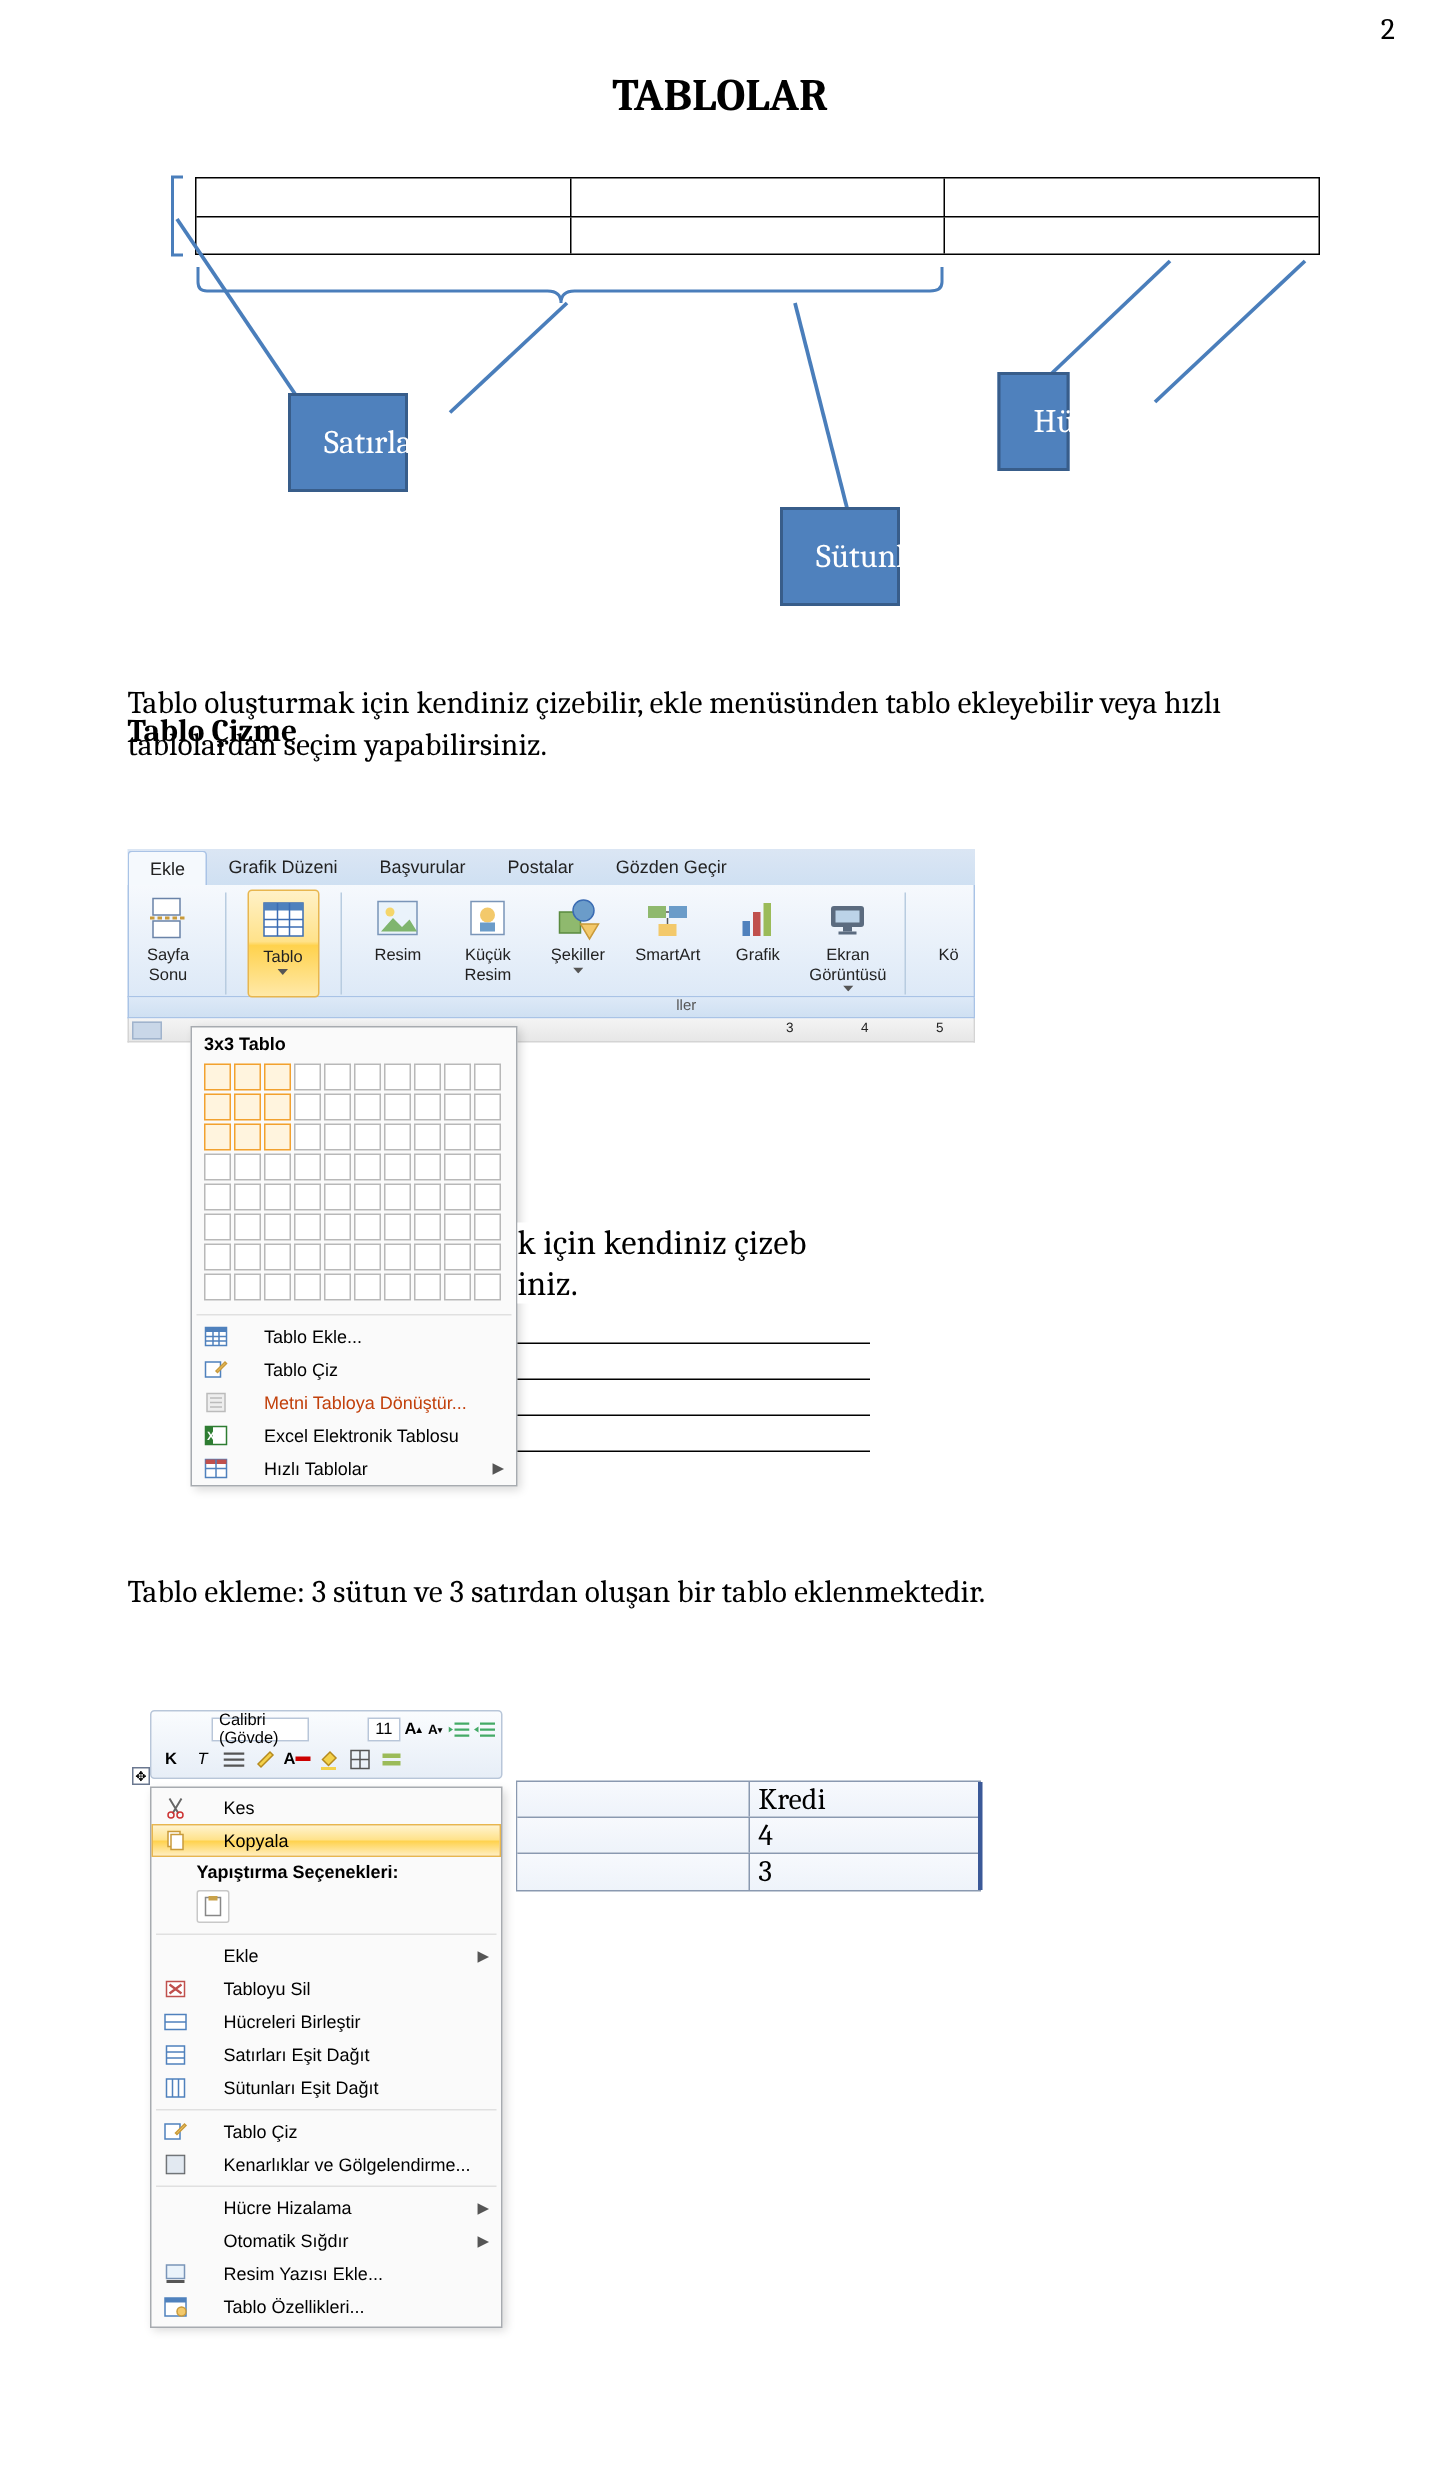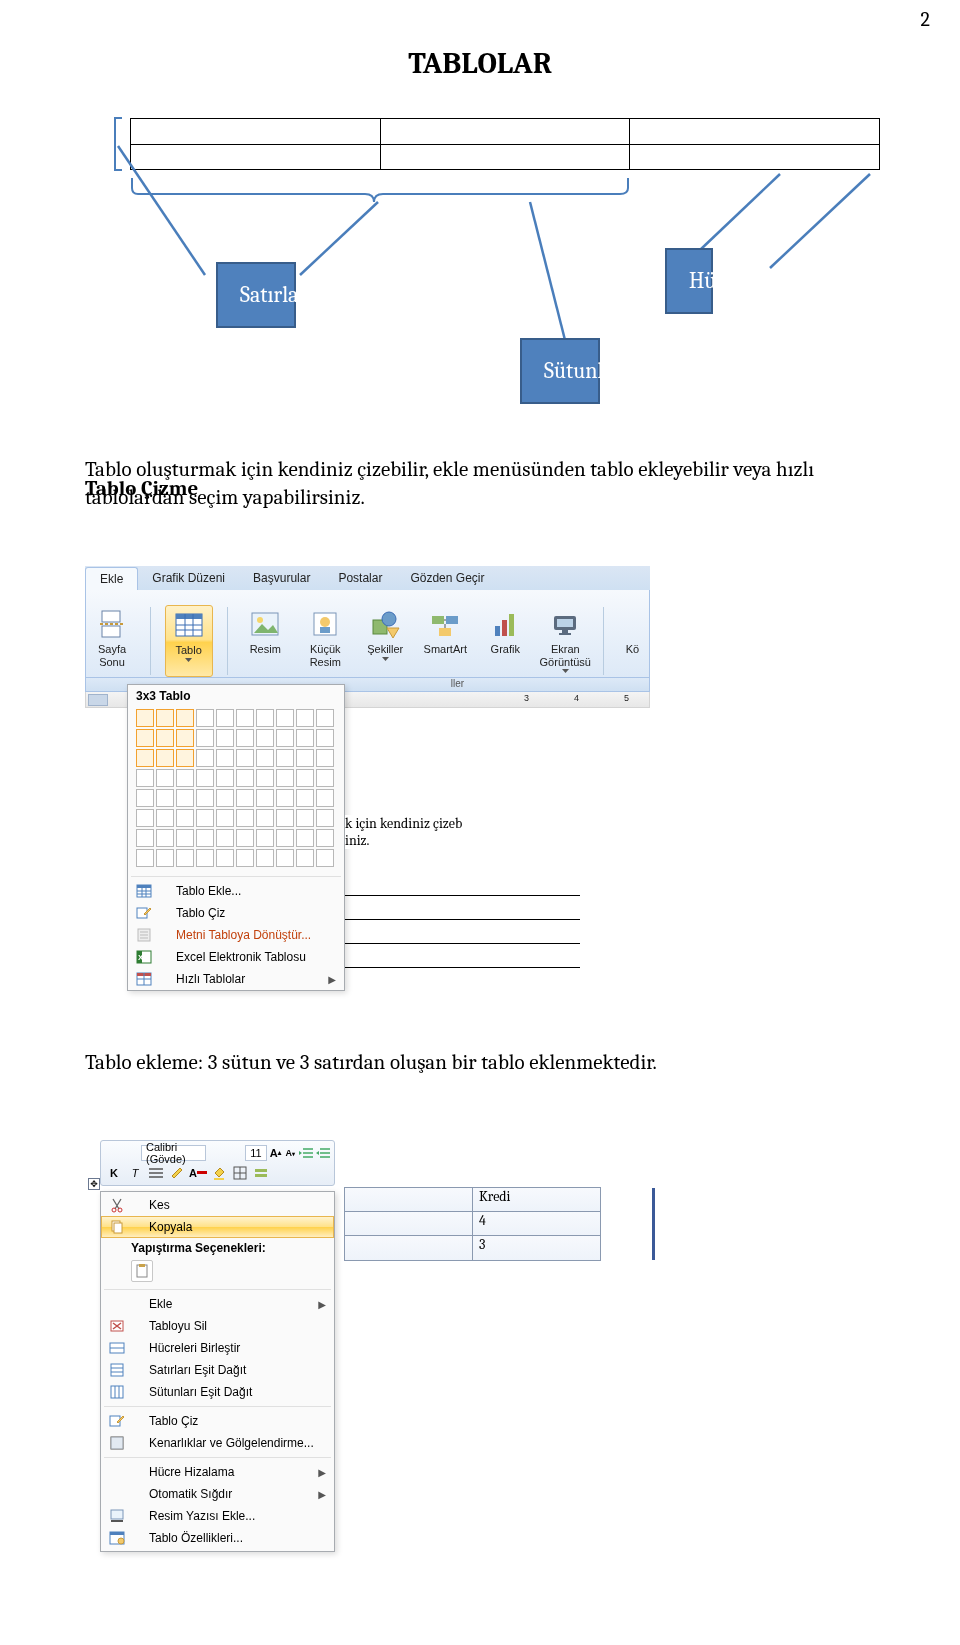--- a/index.html
+++ b/index.html
@@ -62,21 +62,21 @@
   .label-box {
     position: absolute;
     background: #4f81bd;
     border: 2px solid #385d8a;
     color: #fff;
     font-family: Cambria, Georgia, serif;
     font-size: 22px;
     padding: 18px 22px;
     text-align: center;
   }
-  .label-satirlar { top: 162px; left: 136px; width: 80px; text-align: right;}
+  .label-satirlar { top: 162px; left: 112px; width: 80px; text-align: right;}
   .label-hucre   { top: 148px; left: 585px; width: 38px;}
   .label-sutunlar{ top: 238px; left: 440px; width: 80px;}
 
   .diagram svg {
     position: absolute;
     top: 0; left: 0;
     width: 800px;
     height: 310px;
     pointer-events: none;
   }
@@ -125,23 +125,23 @@
   .ribbon-tab.active {
     background: #f5f9fd;
     border: 1px solid #a9c3e6;
     border-bottom: none;
     border-radius: 3px 3px 0 0;
   }
   .ribbon-body {
     background: linear-gradient(#f6f9fd,#dde9f7);
     border: 1px solid #a9c3e6;
     border-top: none;
-    height: 88px;
+    height: 75px;
     display: flex;
-    align-items: flex-end;
+    align-items: center;
     padding: 4px 2px 0 2px;
     gap: 12px;
   }
   .ribbon-sep {
     width: 1px;
     height: 68px;
     background: #b8cce0;
     margin: 2px 2px;
   }
   .ribbon-btn {
@@ -239,21 +239,21 @@
     color: #555;
   }
 
   
   .docfrag {
     position: absolute;
     top: 815px;
     left: 345px;
     width: 235px;
     font-family: Cambria, Georgia, serif;
-    font-size: 14px;
+    font-size: 23px;
     background: #fff;
   }
   .docfrag-table {
     position: absolute;
     top: 895px;
     left: 345px;
     width: 235px;
     border-top: 1px solid #000;
   }
   .docfrag-table .r {
@@ -327,23 +327,23 @@
     border-radius: 2px;
     display: inline-flex;
     align-items: center; justify-content: center;
     background: #fff;
   }
 
   .kredi-table {
     position: absolute;
     top: 1187px;
     left: 344px;
-    width: 257px;
+    width: 310px;
     font-family: Cambria, Georgia, serif;
-    font-size: 14px;
+    font-size: 20px;
     border: 1px solid #8a99b0;
   }
   .kredi-table .kr {
     display: flex;
     height: 24px;
     border-bottom: 1px solid #8a99b0;
     background: linear-gradient(#f7f9fd,#eef3fa);
   }
   .kredi-table .kr:last-child { border-bottom: none; }
   .kredi-table .kc {

